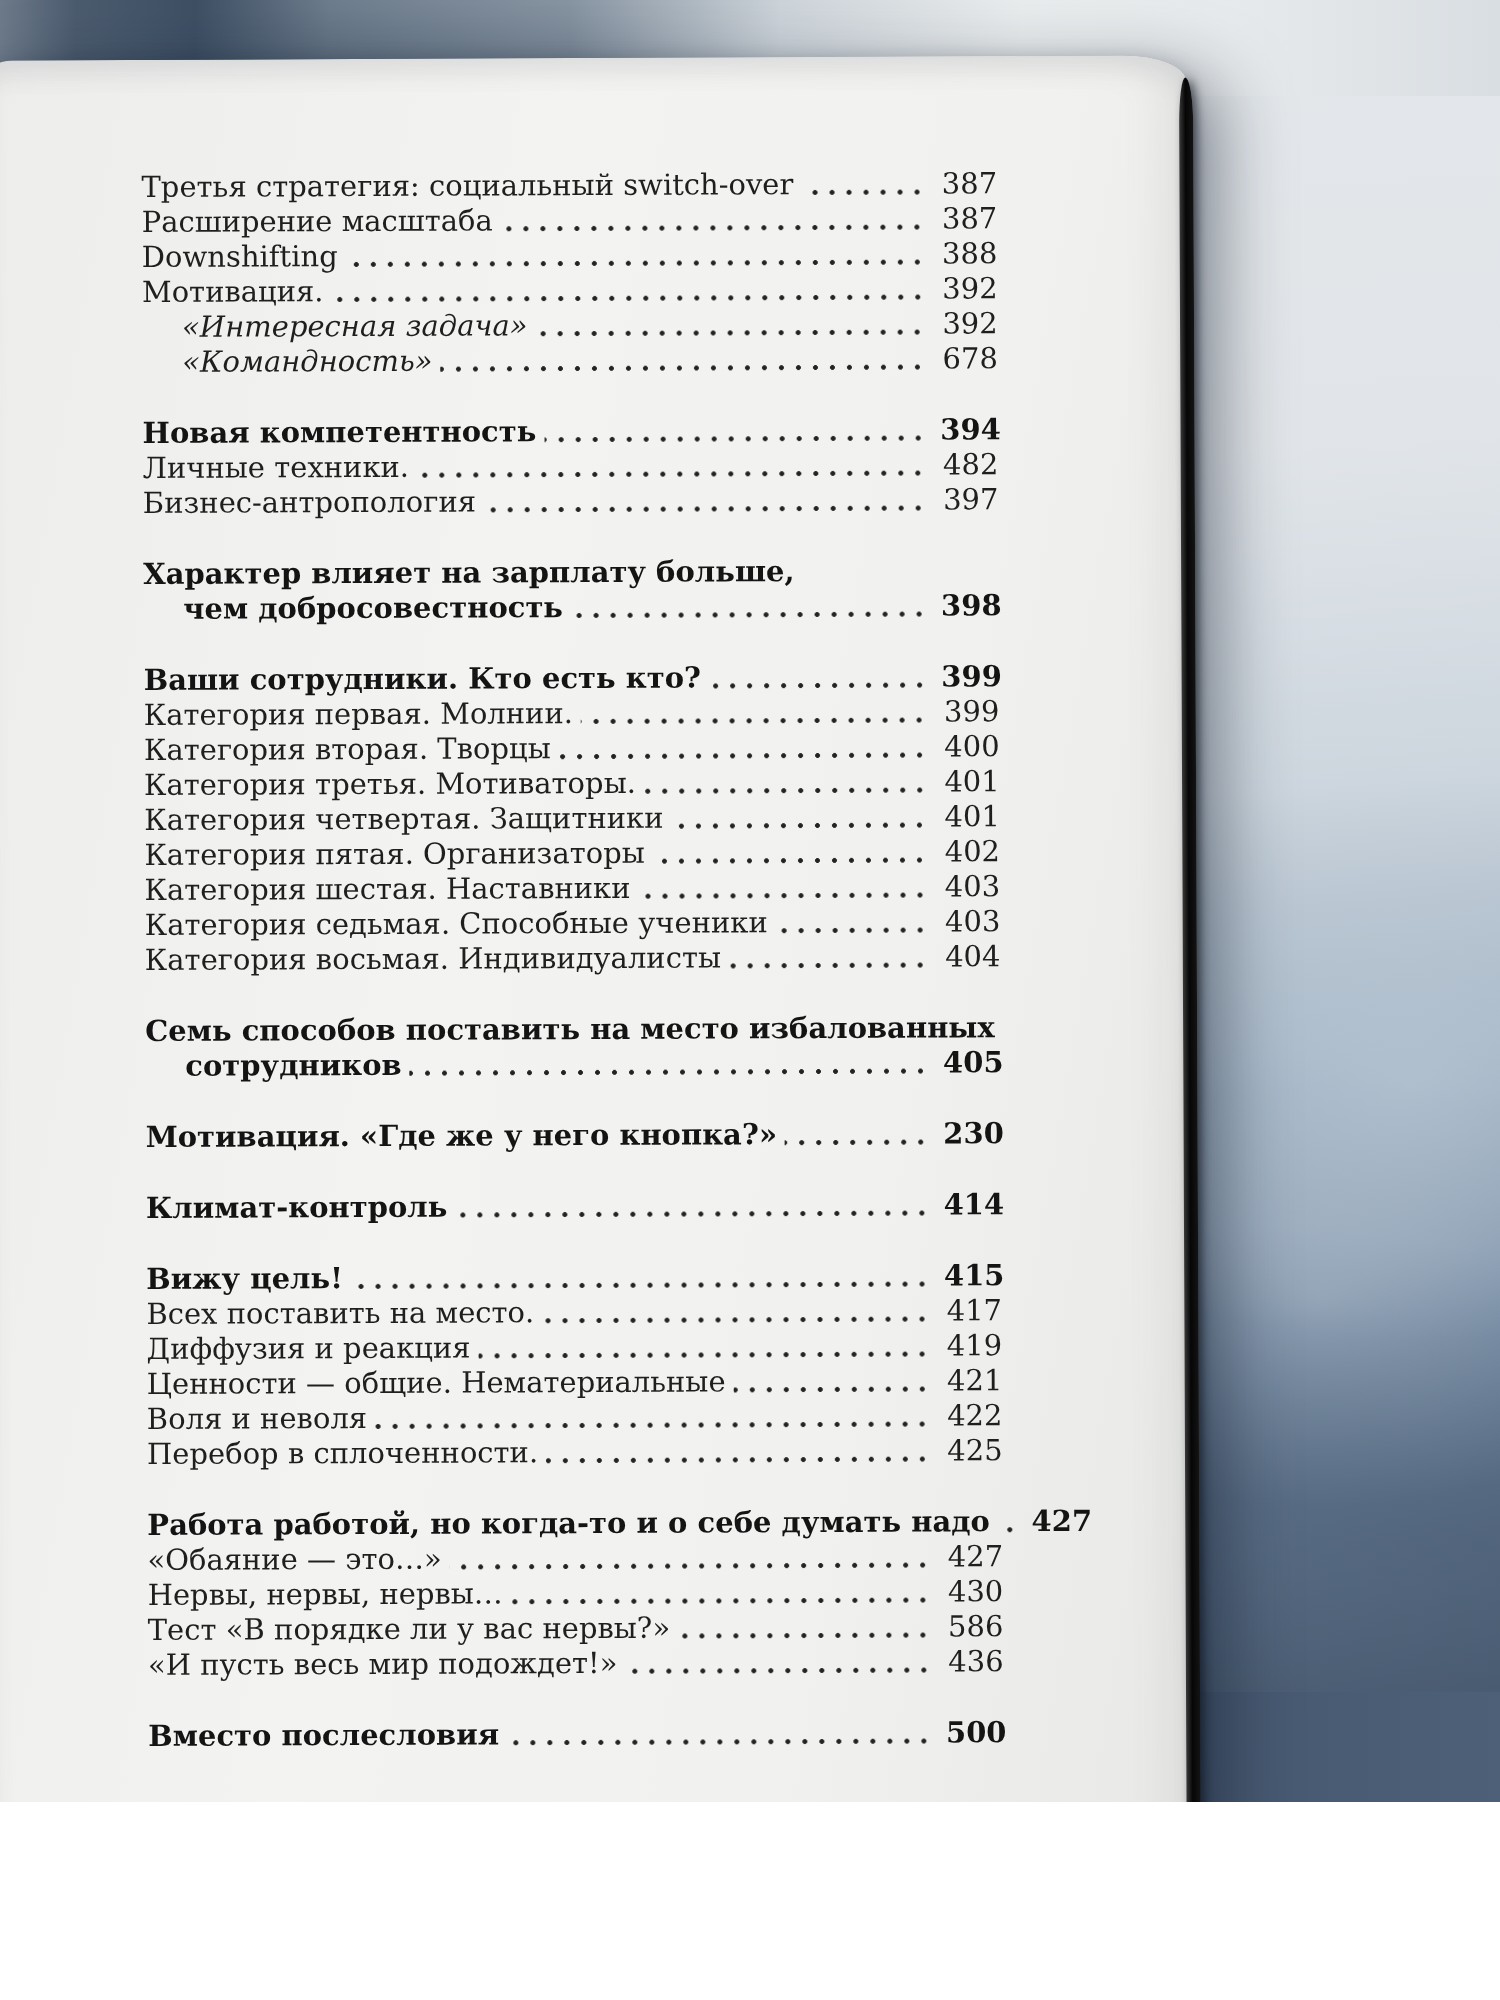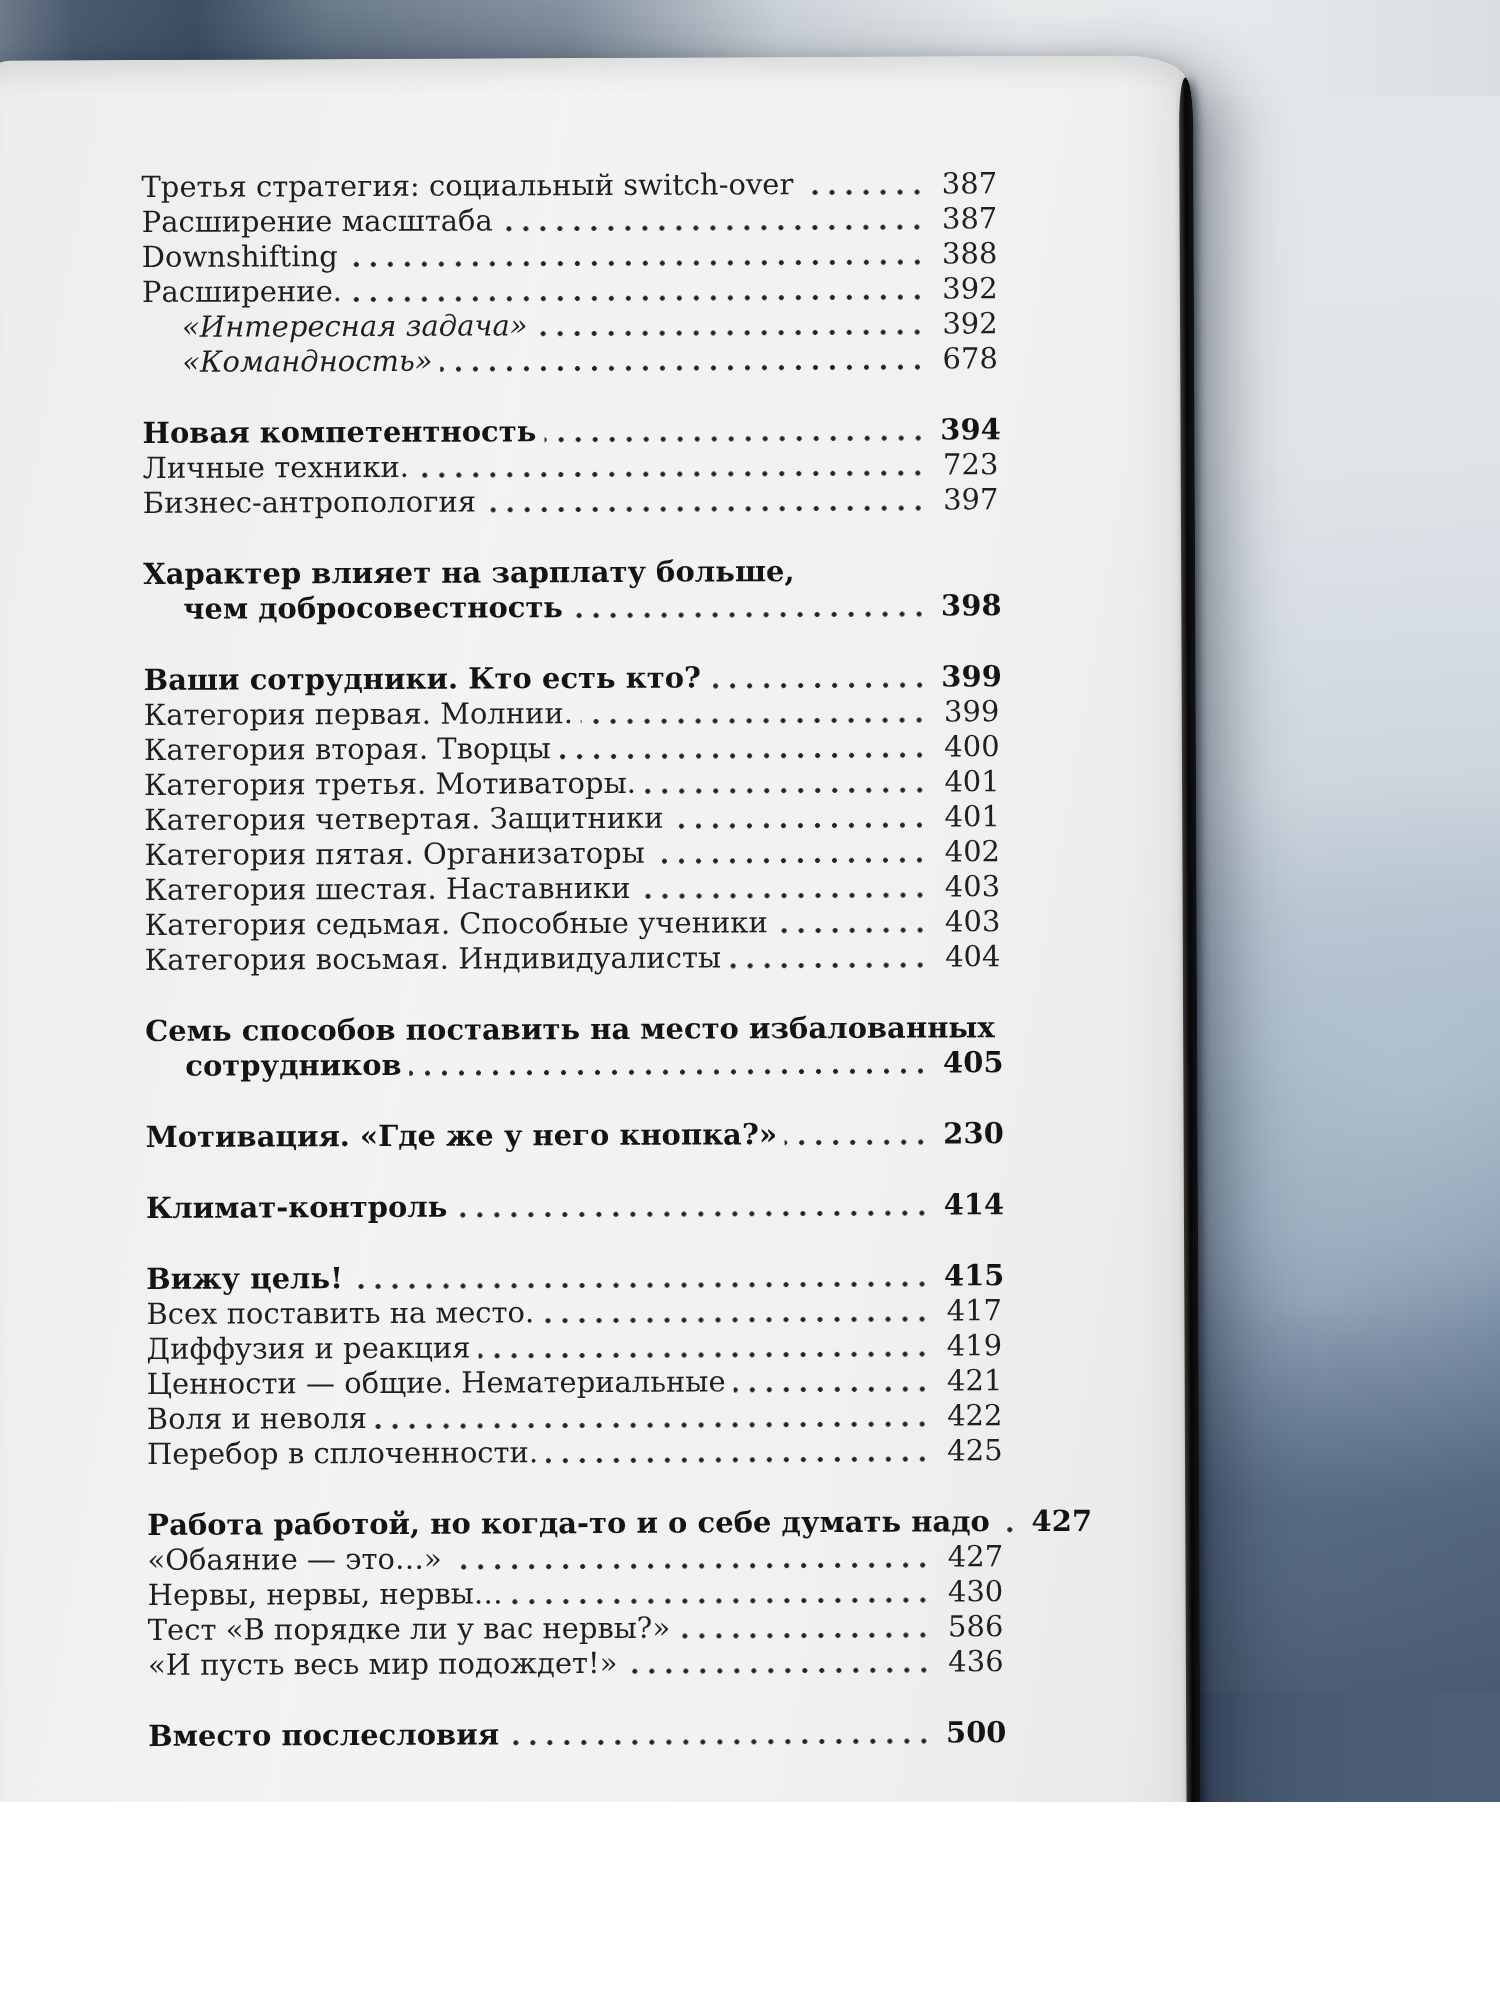--- a/index.html
+++ b/index.html
@@ -71,21 +71,21 @@
           <span class="label">Расширение масштаба</span>
           <span class="dots"></span>
           <span class="pg">387</span>
         </li>
         <li class="toc-entry">
           <span class="label">Downshifting</span>
           <span class="dots"></span>
           <span class="pg">388</span>
         </li>
         <li class="toc-entry">
-          <span class="label">Расширение.</span>
+          <span class="label">Мотивация.</span>
           <span class="dots"></span>
           <span class="pg">392</span>
         </li>
         <li class="toc-entry italic indent">
           <span class="label">«Интересная задача»</span>
           <span class="dots"></span>
           <span class="pg">392</span>
         </li>
         <li class="toc-entry italic indent">
           <span class="label">«Командность»</span>
@@ -93,21 +93,21 @@
           <span class="pg">678</span>
         </li>
         <li class="toc-entry bold gap">
           <span class="label">Новая компетентность</span>
           <span class="dots"></span>
           <span class="pg">394</span>
         </li>
         <li class="toc-entry">
           <span class="label">Личные техники.</span>
           <span class="dots"></span>
-          <span class="pg">723</span>
+          <span class="pg">482</span>
         </li>
         <li class="toc-entry">
           <span class="label">Бизнес-антропология</span>
           <span class="dots"></span>
           <span class="pg">397</span>
         </li>
         <li class="toc-entry bold gap noleader">
           <span class="label">Характер влияет на зарплату больше,</span>
           <span class="dots"></span>
           <span class="pg"></span>

